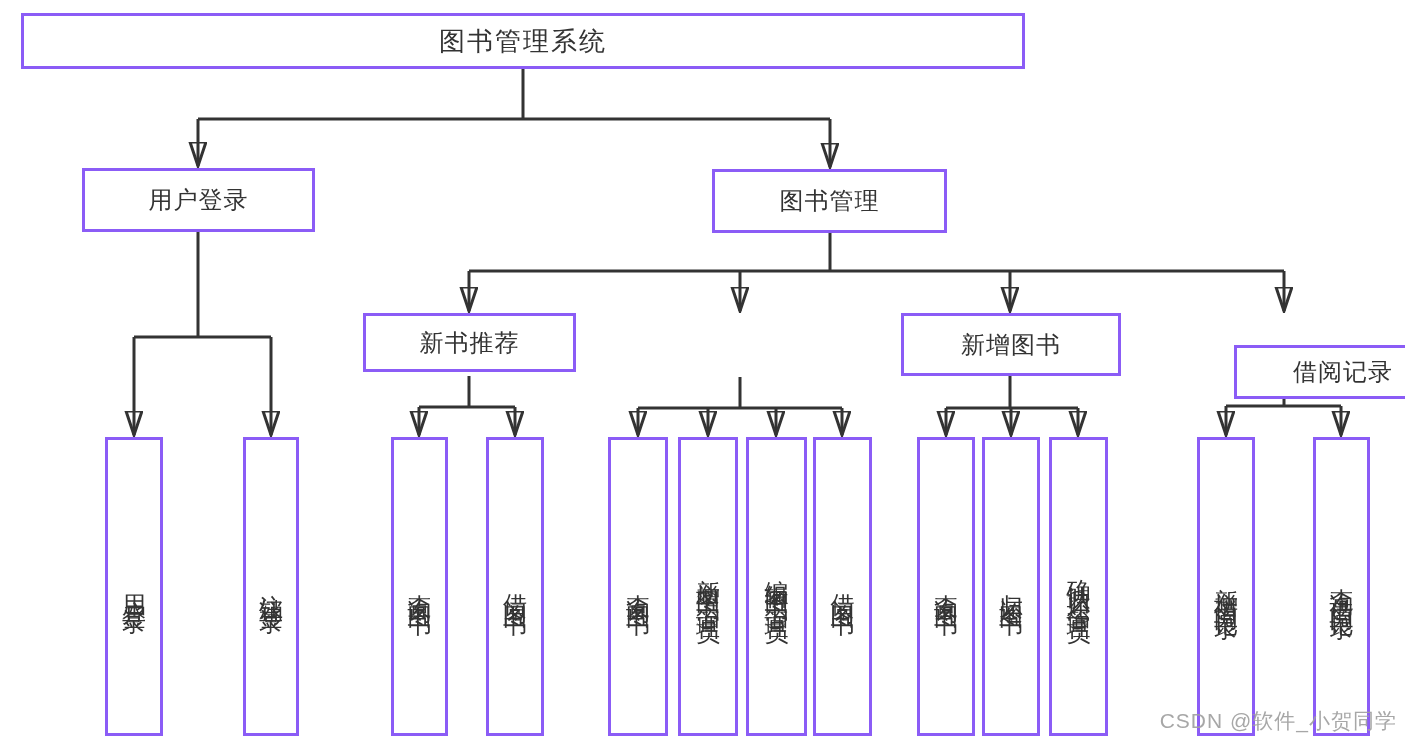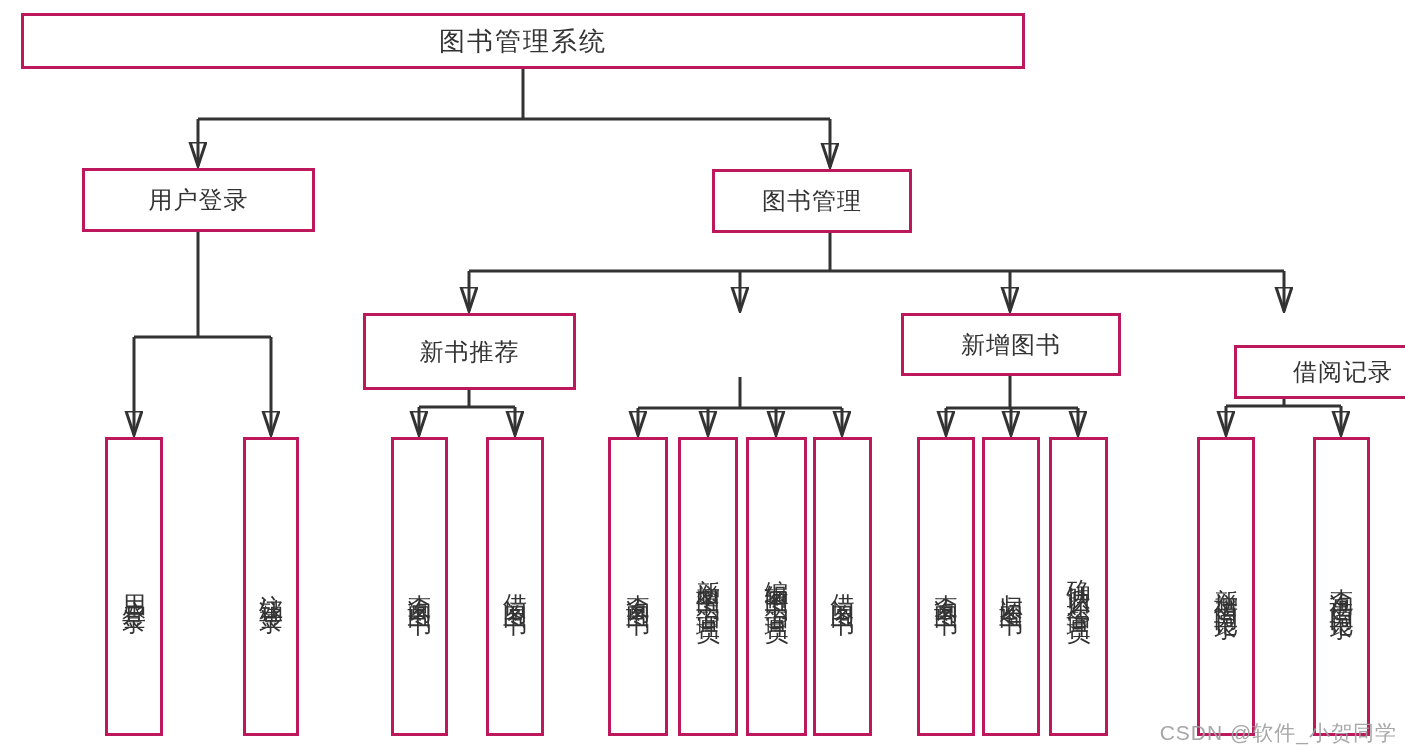--- a/index.html
+++ b/index.html
@@ -19,41 +19,41 @@
     height: 747px;
   }
   .wires path, .wires line {
     stroke: #333333;
     stroke-width: 3;
     fill: none;
   }
   .box {
     position: absolute;
     box-sizing: border-box;
-    border: 3px solid #be185d;
+    border: 3px solid #8b5cf6;
     background: #ffffff;
     display: flex;
     align-items: center;
     justify-content: center;
     text-align: center;
   }
   .hbox { font-size: 24px; letter-spacing: 1px; }
   .root-box { font-size: 26px; letter-spacing: 2px; }
   .vbox { font-size: 24px; }
   .vbox .vtext {
     writing-mode: vertical-lr;
     text-orientation: mixed;
     letter-spacing: 6px;
     line-height: 1;
     white-space: nowrap;
   }
   .watermark {
     position: absolute;
     right: 8px;
-    bottom: 0;
+    bottom: 12px;
     font-size: 21px;
     letter-spacing: 1px;
     color: rgba(160, 160, 160, 0.92);
     z-index: 5;
     pointer-events: none;
     text-align: right;
   }
 </style>
 </head>
 <body>
@@ -115,25 +115,25 @@
     </g>
   </svg>
 
   <div class="box hbox root-box" style="left:21px; top:13px; width:1004px; height:56px;">
     <span>图书管理系统</span>
   </div>
 
   <div class="box hbox" style="left:82px; top:168px; width:233px; height:64px;">
     <span>用户登录</span>
   </div>
-  <div class="box hbox" style="left:712px; top:169px; width:200px; height:64px;">
+  <div class="box hbox" style="left:712px; top:169px; width:235px; height:64px;">
     <span>图书管理</span>
   </div>
 
-  <div class="box hbox" style="left:363px; top:313px; width:213px; height:77px;text-align:right;">
+  <div class="box hbox" style="left:363px; top:313px; width:213px; height:59px;text-align:right;">
     <span>新书推荐</span>
   </div>
   <div class="box hbox" style="left:901px; top:313px; width:220px; height:63px;">
     <span>新增图书</span>
   </div>
   <div class="box hbox" style="left:1234px; top:313px; width:218px; height:54px;margin-top:32px;">
     <span>借阅记录</span>
   </div>
 
   <div class="box vbox" style="left:105px; top:437px; width:58px; height:299px;">

